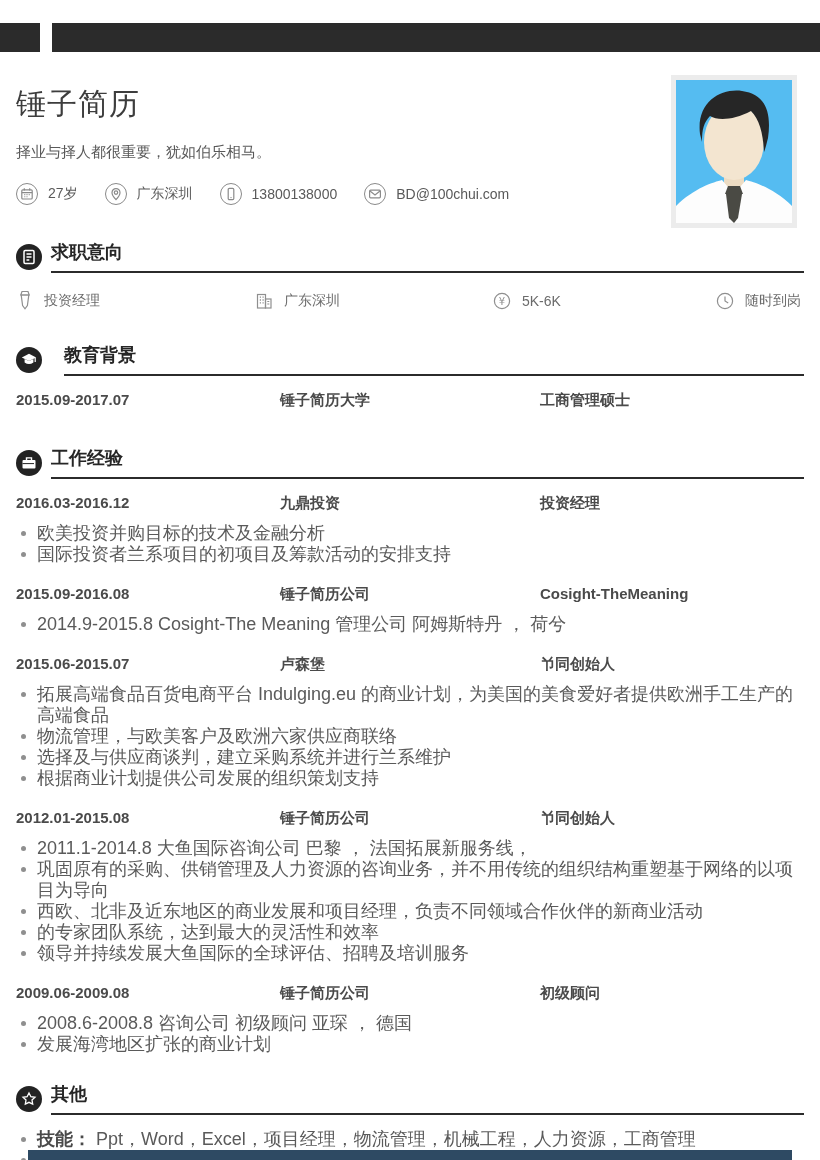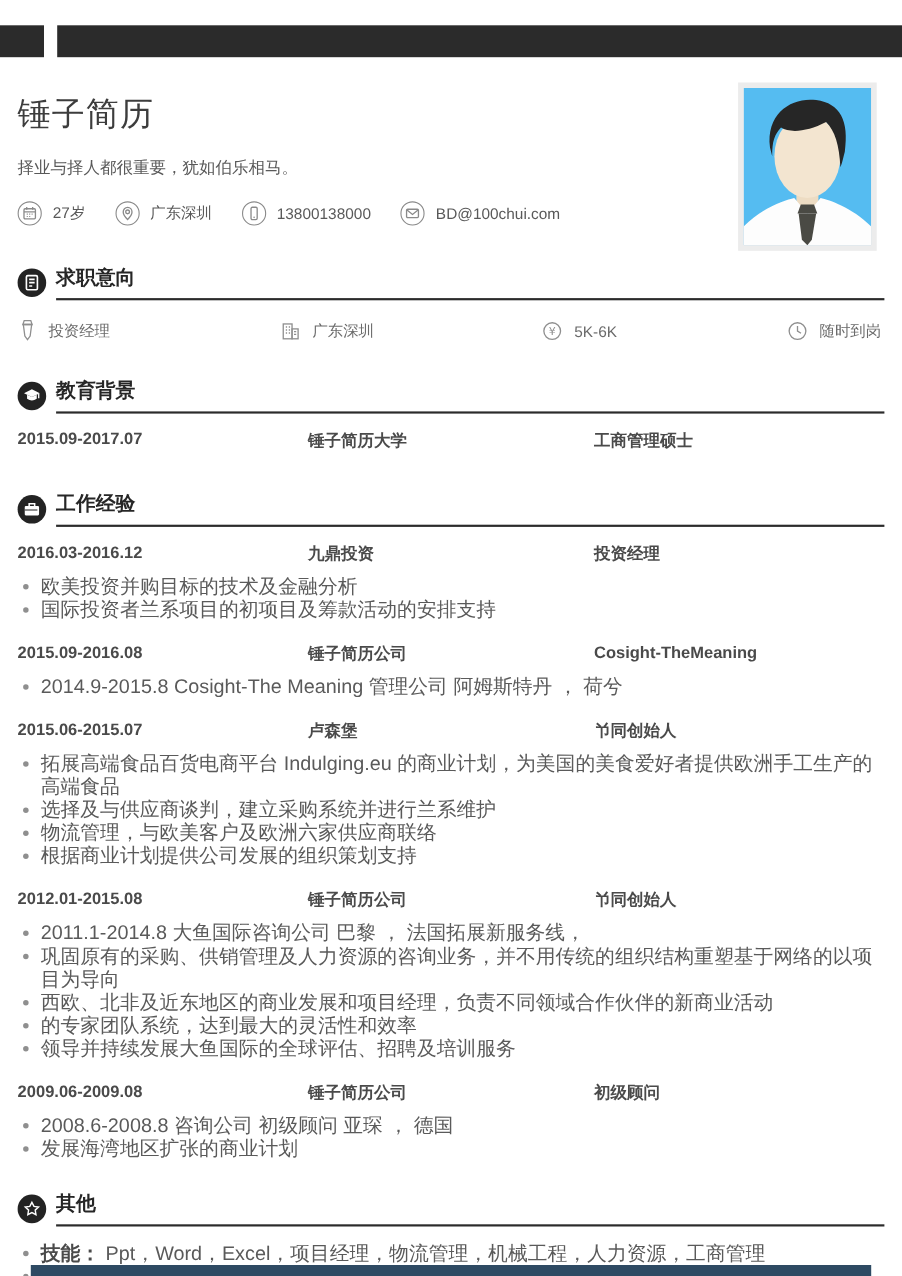--- a/index.html
+++ b/index.html
@@ -23,21 +23,21 @@
   .contact{display:flex;align-items:center;gap:10px;}
   .cicon{width:22px;height:22px;border:1.5px solid #8a8a8a;border-radius:50%;box-sizing:border-box;display:inline-flex;align-items:center;justify-content:center;flex:none;}
 
   
   .sec{display:flex;align-items:center;}
   .sec-icon{width:26px;height:26px;border-radius:50%;background:#232323;display:inline-flex;align-items:center;justify-content:center;flex:none;}
   .sec-wrap{flex:1;margin-left:9px;border-bottom:2px solid #2b2b2b;padding-bottom:7px;}
   .sec-title{font-size:18px;font-weight:700;color:#262626;}
 
   .mt-intent{margin-top:35px;}
-  .mt-edu{margin-top:31px;}
+  .mt-edu{margin-top:31px;gap:13px;}
   .mt-work{margin-top:36px;}
   .mt-other{margin-top:27px;}
 
   
   .intent-row{margin-top:17px;display:grid;grid-template-columns:238px 238px 223px auto;align-items:center;}
   .intent-item{display:flex;align-items:center;gap:10px;font-size:14px;color:#6b6b6b;}
   .gicon{flex:none;display:inline-flex;}
 
   
   .row3{display:grid;grid-template-columns:264px 260px 1fr;font-size:15px;font-weight:700;color:#4a4a4a;}
@@ -215,22 +215,22 @@
       <li>2014.9-2015.8 Cosight-The Meaning 管理公司 阿姆斯特丹 ， 荷兮</li>
     </ul>
 
     <div class="row3 entry-head">
       <span>2015.06-2015.07</span>
       <span>卢森堡</span>
       <span>兯同创始人</span>
     </div>
     <ul class="bullets">
       <li>拓展高端食品百货电商平台 Indulging.eu 的商业计划，为美国的美食爱好者提供欧洲手工生产的高端食品</li>
+      <li>物流管理，与欧美客户及欧洲六家供应商联络</li>
       <li>选择及与供应商谈判，建立采购系统并进行兰系维护</li>
-      <li>物流管理，与欧美客户及欧洲六家供应商联络</li>
       <li>根据商业计划提供公司发展的组织策划支持</li>
     </ul>
 
     <div class="row3 entry-head">
       <span>2012.01-2015.08</span>
       <span>锤子简历公司</span>
       <span>兯同创始人</span>
     </div>
     <ul class="bullets">
       <li>2011.1-2014.8 大鱼国际咨询公司 巴黎 ， 法国拓展新服务线，</li>

